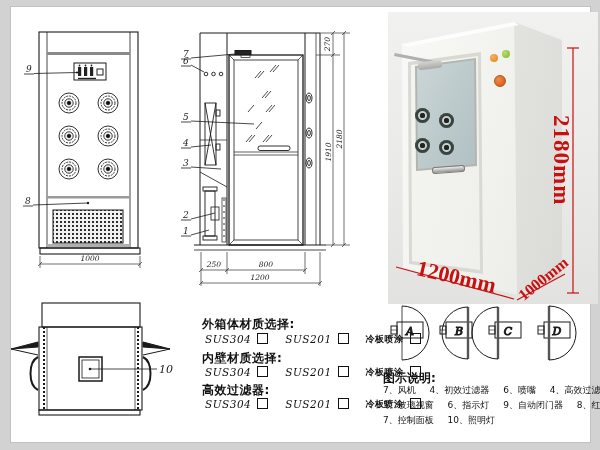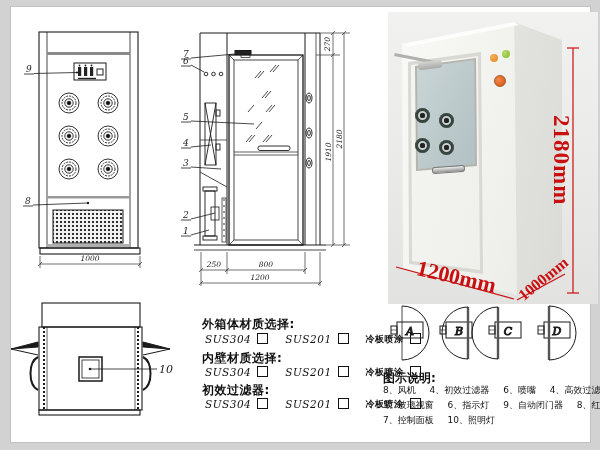--- a/index.html
+++ b/index.html
@@ -361,21 +361,21 @@
     </div>
     <div class="mat-h" style="top:350px">内壁材质选择:</div>
     <div class="mat-row" style="top:366px">
       <span class="lbl">SUS304</span>
         <span class="cb"></span>
       <span class="lbl">SUS201</span>
         <span class="cb"></span>
       <span class="lbl cjk">冷板喷涂</span>
         <span class="cb"></span>
     </div>
-    <div class="mat-h" style="top:382px">初效过滤器:</div>
+    <div class="mat-h" style="top:382px">高效过滤器:</div>
     <div class="mat-row" style="top:398px">
       <span class="lbl">SUS304</span>
         <span class="cb"></span>
       <span class="lbl">SUS201</span>
         <span class="cb"></span>
       <span class="lbl cjk">冷板喷涂</span>
         <span class="cb"></span>
     </div>
   </div>
 
@@ -416,21 +416,21 @@
         <line x1="164" y1="4" x2="164" y2="58" stroke="#555" stroke-width="2.4"></line>
         <path d="M164 4 A 27 27 0 0 1 164 58"></path>
         <text x="172" y="32.5" font-size="11" text-anchor="middle">D</text>
       </g>
     </g>
   </svg>
 
   <div>
     <div class="lg-title">图示说明:</div>
     <div class="lg-line" style="top:384px">
-      <span>8、风机</span>
+      <span>7、风机</span>
       <span>4、初效过滤器</span>
       <span>6、喷嘴</span>
       <span>4、高效过滤器</span>
     </div>
     <div class="lg-line" style="top:399px">
       <span>5、玻璃视窗</span>
       <span>6、指示灯</span>
       <span>9、自动闭门器</span>
       <span>8、红外线感应器</span>
     </div>

